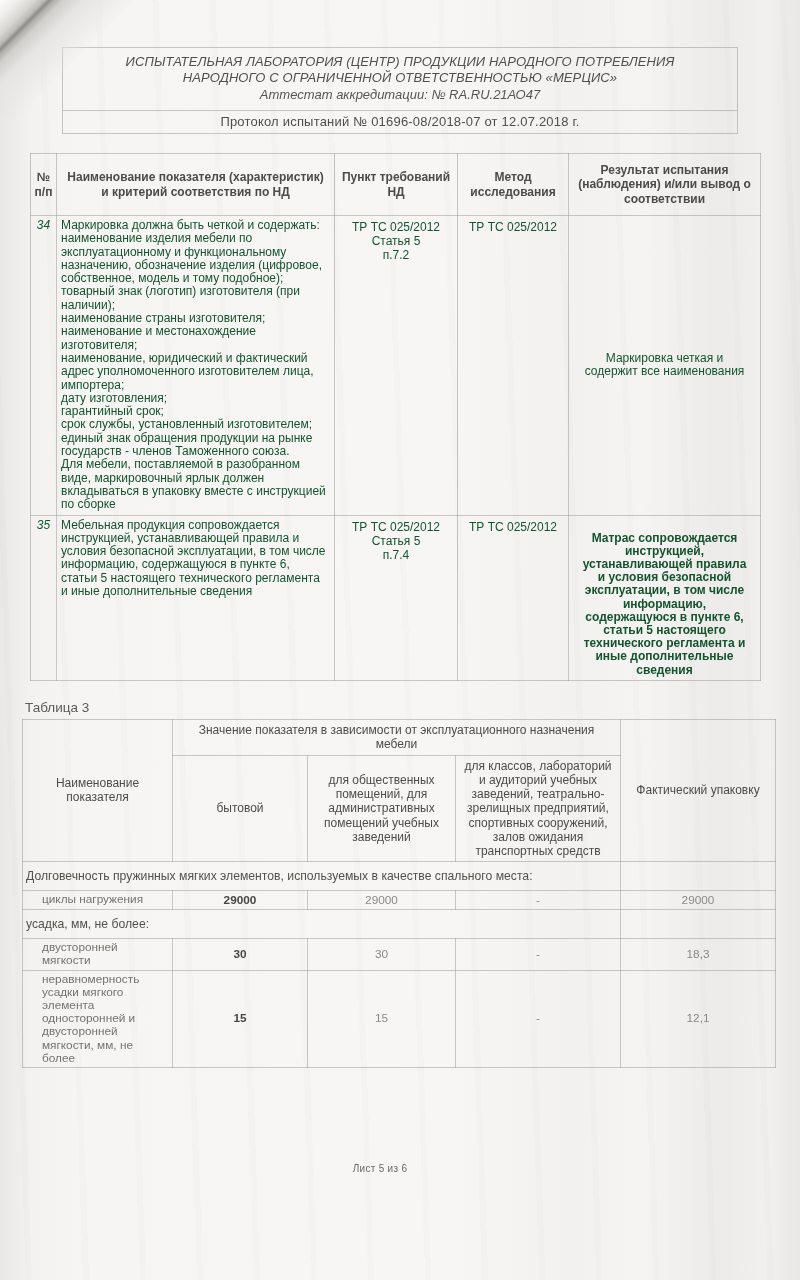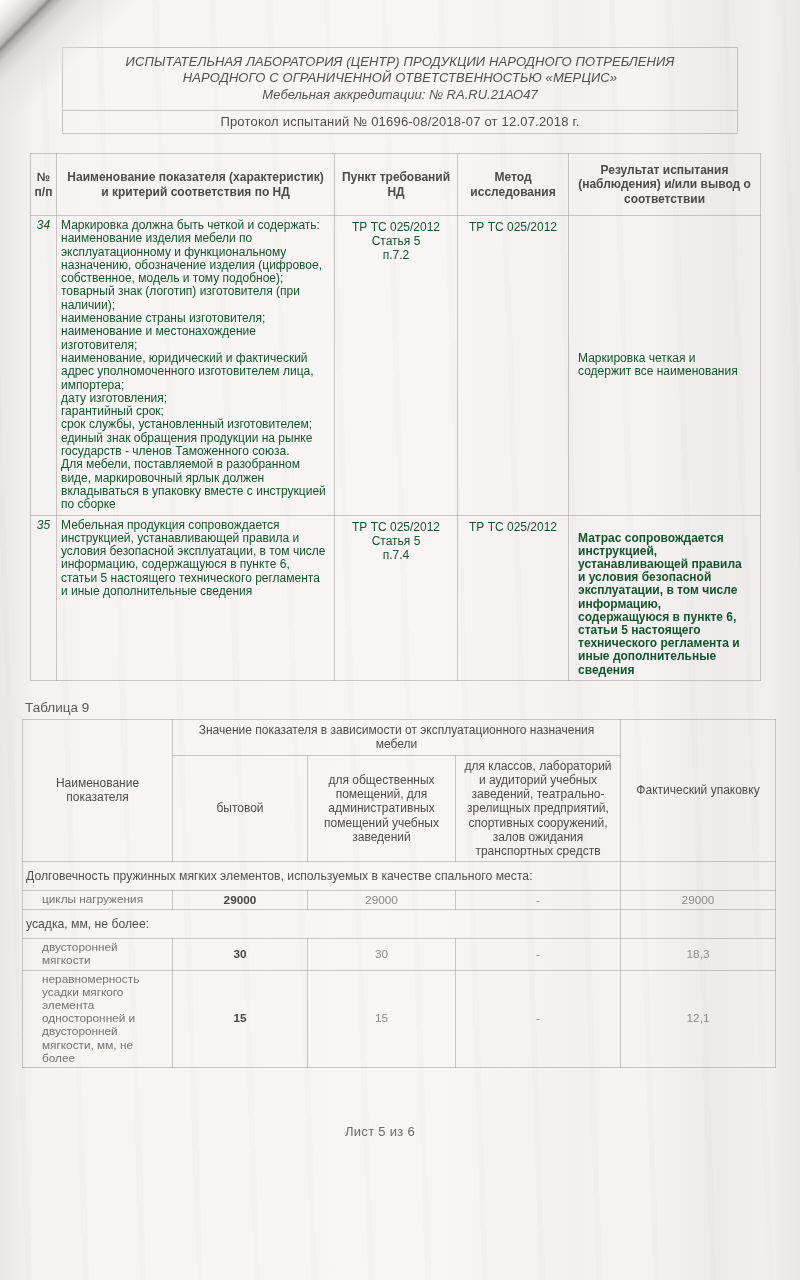--- a/index.html
+++ b/index.html
@@ -78,21 +78,21 @@
   }
   .cell-name {
     white-space: pre-line; line-height: 13.3px;
     padding: 3px 6px 3px 4px; color: #666560;
   }
   .cell-clause, .cell-method {
     text-align: center; white-space: pre-line;
     line-height: 14px; padding: 4px 2px; color: #5c5b56;
   }
   .cell-result {
-    font-size: 11.6px; line-height: 13.2px;
+    text-align: center; font-size: 11.6px; line-height: 13.2px;
     padding: 3px 9px; color: #5c5b56;
   }
   .row-34 .cell-result { vertical-align: middle; }
   .row-35 .cell-result { vertical-align: top; padding-top: 16px; font-weight: bold; }
 
   
   .t3-caption {
     margin: 19px 0 4px 25px;
     font-size: 13.5px; color: #5b5a55;
   }
@@ -112,37 +112,37 @@
   }
   .t3 .label-cell { color: #74736d; vertical-align: top; padding-left: 19px; }
   .t3 .val { text-align: center; vertical-align: middle; color: #8b8a84; margin-left: 17px; }
   .t3 .val-strong { font-weight: 700; color: #474641; }
   .t3 .sec-row { height: 29px; }
   .t3 .data-row { height: 19px; }
   .t3 .tall-row { height: 64px; }
 
   
   .sheet-label {
-    position: absolute; top: 1124px; left: 0; width: 760px;
-    text-align: center; font-size: 13px; color: #6c6b66;
+    position: absolute; top: 1163px; left: 0; width: 760px;
+    text-align: center; font-size: 10px; color: #6c6b66;
     letter-spacing: .3px;
   }
 </style>
 </head>
 <body>
 
 <div class="page">
   <div class="streaks"></div>
   <div class="fold"></div>
 
   <div class="hdr">
     <div class="hdr-box1">
       <div class="org-line">ИСПЫТАТЕЛЬНАЯ ЛАБОРАТОРИЯ (ЦЕНТР) ПРОДУКЦИИ НАРОДНОГО ПОТРЕБЛЕНИЯ</div>
       <div class="org-line">НАРОДНОГО С ОГРАНИЧЕННОЙ ОТВЕТСТВЕННОСТЬЮ «МЕРЦИС»</div>
-      <div class="accred">Мебельная аккредитации: № RA.RU.21АО47</div>
+      <div class="accred">Аттестат аккредитации: № RA.RU.21АО47</div>
     </div>
     <div class="hdr-box2">
       <span>Протокол испытаний № 01696-08/2018-07 от 12.07.2018 г.</span>
     </div>
   </div>
 
   <table class="t1">
     <colgroup>
       <col style="width:26px">
         <col style="width:278px">
@@ -189,21 +189,21 @@
         <td class="cell-name">Мебельная продукция сопровождается инструкцией, устанавливающей правила и условия безопасной эксплуатации, в том числе информацию, содержащуюся в пункте 6, статьи 5 настоящего технического регламента и иные дополнительные сведения</td>
         <td class="cell-clause">ТР ТС 025/2012
 Статья 5
 п.7.4</td>
         <td class="cell-method">ТР ТС 025/2012</td>
         <td class="cell-result">Матрас сопровождается инструкцией, устанавливающей правила и условия безопасной эксплуатации, в том числе информацию, содержащуюся в пункте 6, статьи 5 настоящего технического регламента и иные дополнительные сведения</td>
       </tr>
     </tbody>
   </table>
 
-  <div class="t3-caption">Таблица 9</div>
+  <div class="t3-caption">Таблица 3</div>
   <table class="t3">
     <colgroup>
       <col style="width:150px">
         <col style="width:135px">
         <col style="width:148px">
       <col style="width:165px">
         <col style="width:155px">
     </colgroup>
     <thead>
       <tr class="h1">

